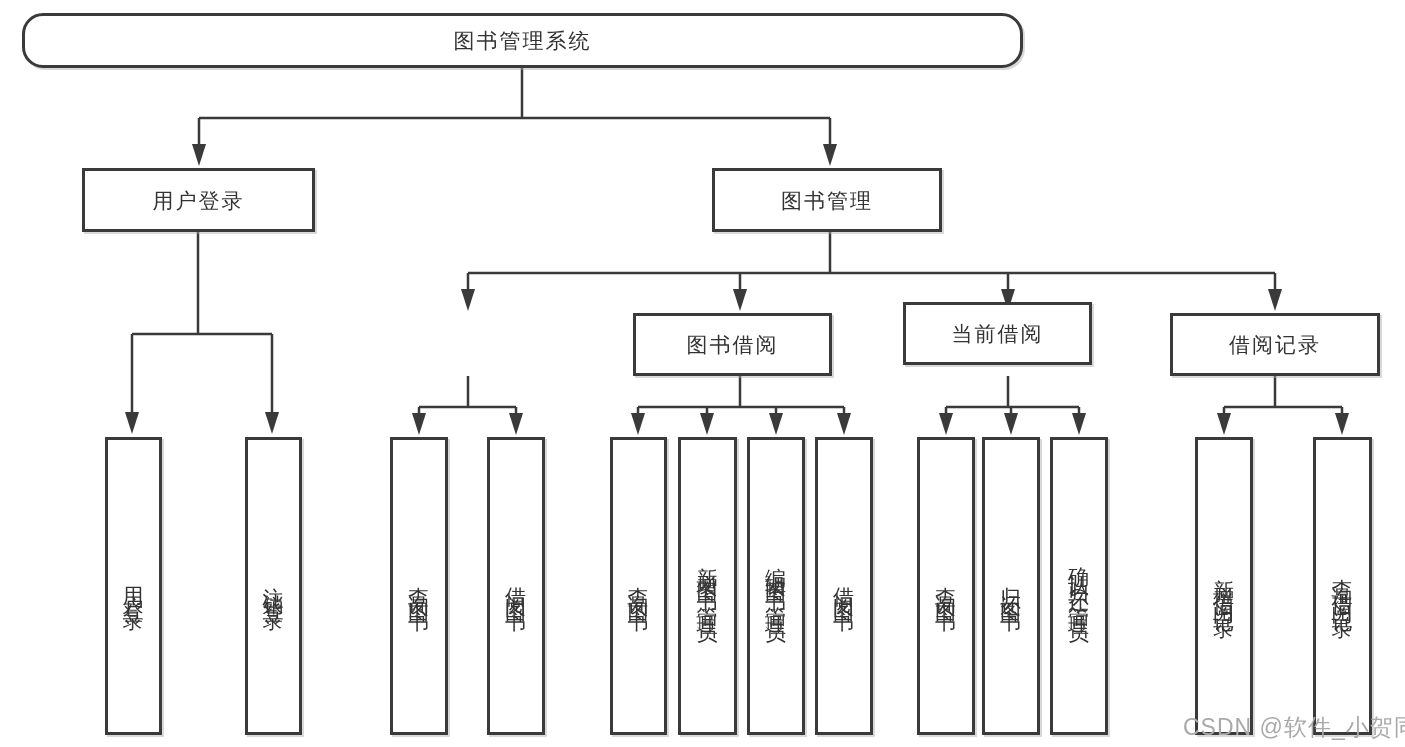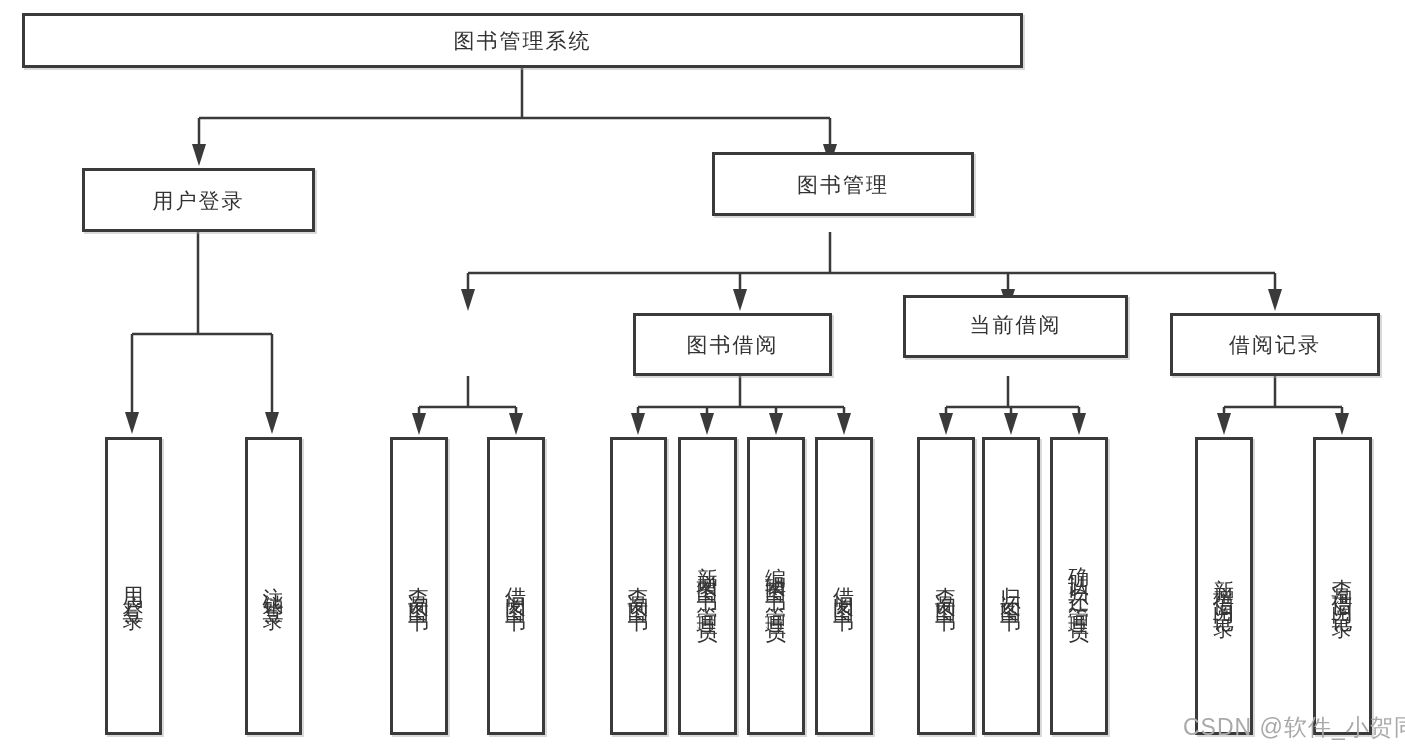--- a/index.html
+++ b/index.html
@@ -77,35 +77,35 @@
       <polygon points="769,413 783,413 776,435"></polygon>
       <polygon points="837,413 851,413 844,435"></polygon>
       <polygon points="939,413 953,413 946,435"></polygon>
       <polygon points="1004,413 1018,413 1011,435"></polygon>
       <polygon points="1072,413 1086,413 1079,435"></polygon>
       <polygon points="1217,413 1231,413 1224,435"></polygon>
       <polygon points="1335,413 1349,413 1342,435"></polygon>
     </g>
   </svg>
 
-  <div class="node" style="left:22px; top:13px; width:1001px; height:55px;">
+  <div class="node" style="left:22px; top:13px; width:1001px; height:55px;border-radius:21px;">
     <span>图书管理系统</span>
   </div>
 
   <div class="node" style="left:82px; top:168px; width:233px; height:64px;">
     <span>用户登录</span>
   </div>
-  <div class="node" style="left:712px; top:152px; width:262px; height:64px;">
+  <div class="node" style="left:712px; top:168px; width:230px; height:64px;">
     <span>图书管理</span>
   </div>
 
   <div class="node" style="left:633px; top:313px; width:199px; height:63px;text-align:right;">
     <span>图书借阅</span>
   </div>
-  <div class="node" style="left:903px; top:295px; width:225px; height:63px;font-family:Liberation Mono, monospace;">
+  <div class="node" style="left:903px; top:302px; width:189px; height:63px;">
     <span>当前借阅</span>
   </div>
   <div class="node" style="left:1170px; top:313px; width:210px; height:63px;">
     <span>借阅记录</span>
   </div>
 
   <div class="node vnode" style="left:105px; top:437px; width:57px; height:298px;">
     <span>用户登录</span>
   </div>
   <div class="node vnode" style="left:245px; top:437px; width:57px; height:298px;">

